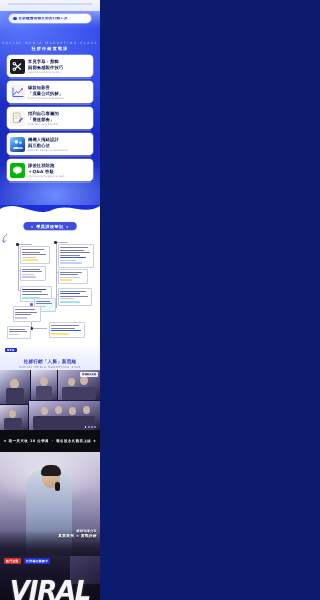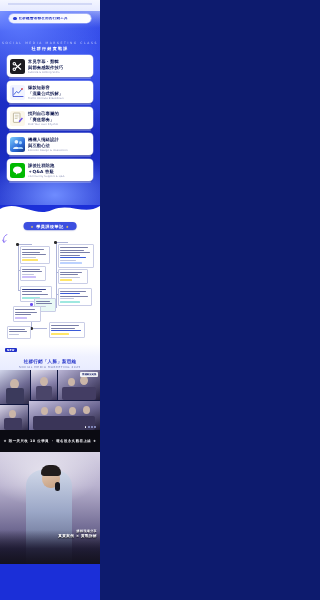--- a/index.html
+++ b/index.html
@@ -395,14 +395,20 @@
     <div class="head"></div>
     <div class="hair"></div>
     <div class="mic"></div>
     <div class="crowd"></div>
     <div class="spcap">
       <div class="l1">講師現場分享</div>
       <div class="l2">真實案例 × 實戰拆解</div>
     </div>
   </div>
 
+  <div class="viralsec">
+    <div class="vstrip"></div>
+    <div class="vlabel">熱門話題</div>
+    <div class="vlabel2">社群爆紅關鍵字</div>
+    <div class="viral">VIRAL</div>
+  </div>
 
 </div>
 
 </body></html>

